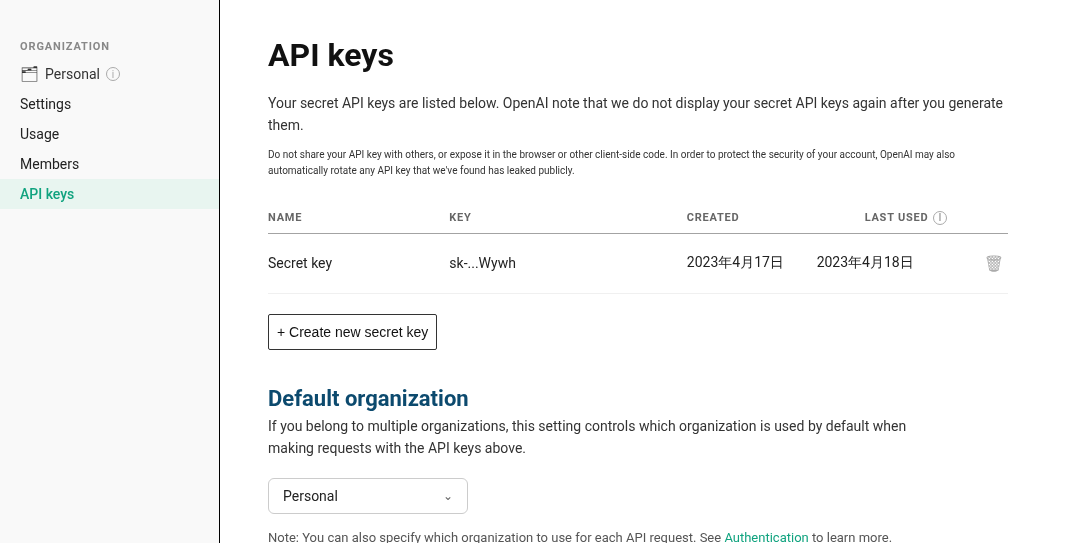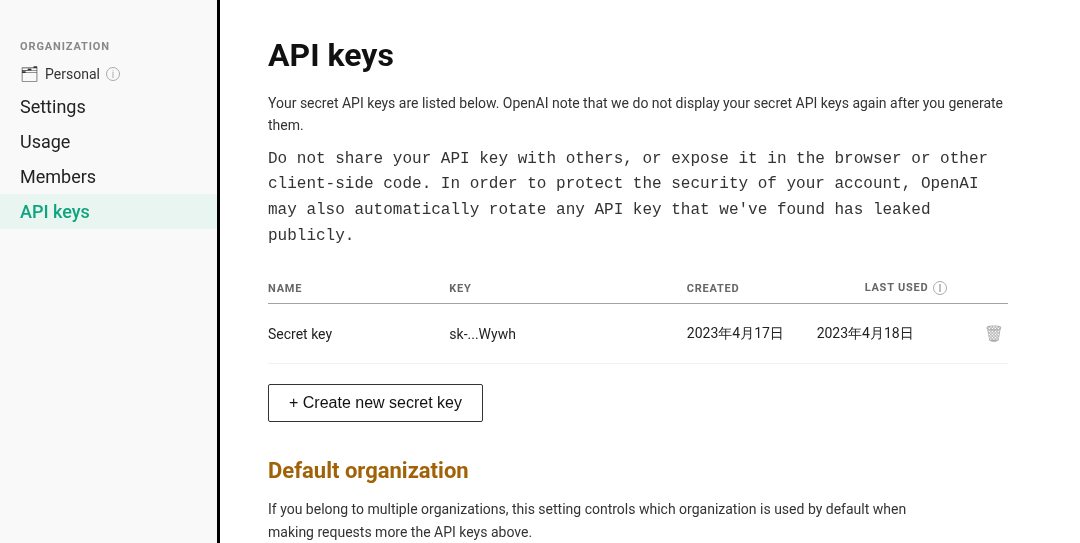--- a/index.html
+++ b/index.html
@@ -11,42 +11,42 @@
       display: flex;
       height: 543px;
       overflow: hidden;
     }
 
     
     .sidebar {
       width: 220px;
       min-width: 220px;
       background: #f9f9f9;
-      border-right: 3px solid #000000;
+      border-right: 1px solid #000000;
       padding: 24px 0;
       display: flex;
       flex-direction: column;
       gap: 0;
     }
     .sidebar-section-label {
       font-size: 11px;
       font-weight: 700;
       letter-spacing: 0.08em;
       color: #888;
       padding: 16px 20px 6px 20px;
       text-transform: uppercase;
     }
     .sidebar-item {
       display: flex;
       align-items: center;
       gap: 8px;
       padding: 7px 20px;
       color: #222;
       cursor: pointer;
-      font-size: 18px;
+      font-size: 14px;
       border-radius: 0;
       text-decoration: none;
     }
     .sidebar-item.active {
       background: #e8f5f0;
       color: #10a37f;
       font-weight: 500;
     }
     .sidebar-org-row {
       display: flex;
@@ -90,26 +90,25 @@
 
     .description {
       font-size: 14px;
       color: #333;
       line-height: 1.6;
       max-width: 740px;
       margin-bottom: 10px;
     }
 
     .warning-text {
-      font-size: 16px;
+      font-size: 10px;
       color: #333;
       line-height: 1.6;
       max-width: 740px;
       margin-bottom: 24px;
-      font-family: Liberation Mono, monospace;
     }
 
     
     .keys-table {
       width: 100%;
       max-width: 740px;
       border-collapse: collapse;
       margin-bottom: 20px;
     }
     .keys-table th {
@@ -147,37 +146,37 @@
       color: #aaa;
       font-size: 16px;
       padding: 2px 4px;
     }
 
     
     .create-btn {
       display: inline-flex;
       align-items: center;
       gap: 6px;
-      padding: 9px 20px;
+      padding: 9px 8px;
       border: 1.5px solid #333;
       border-radius: 2px;
       background: #fff;
       color: #111;
-      font-size: 16px;
+      font-size: 14px;
       font-weight: 500;
       cursor: pointer;
       margin-bottom: 36px;
     }
 
     
     .section-title {
       font-size: 22px;
       font-weight: 700;
-      margin-bottom: 15px;
-      color: #a16207;
+      margin-bottom: 4px;
+      color: #0c4a6e;
     }
     .section-desc {
       font-size: 14px;
       color: #333;
       line-height: 1.6;
       max-width: 680px;
       margin-bottom: 18px;
     }
 
     
@@ -275,21 +274,21 @@
         <td class="col-action">
           <span class="delete-icon">🗑</span>
         </td>
       </tr>
     </tbody>
   </table>
 
   <button class="create-btn">+ Create new secret key</button>
 
   <h2 class="section-title">Default organization</h2>
-  <p class="section-desc">If you belong to multiple organizations, this setting controls which organization is used by default when making requests more the API keys above.</p>
+  <p class="section-desc">If you belong to multiple organizations, this setting controls which organization is used by default when making requests with the API keys above.</p>
 
   <div class="org-dropdown">
     <span>Personal</span>
     <span class="chevron-down">⌄</span>
   </div>
 
   <p class="note-text">
     <span>Note: You can also specify which organization to use for each API request. See </span><a>Authentication</a><span> to learn more.</span>
   </p>
 </div>

